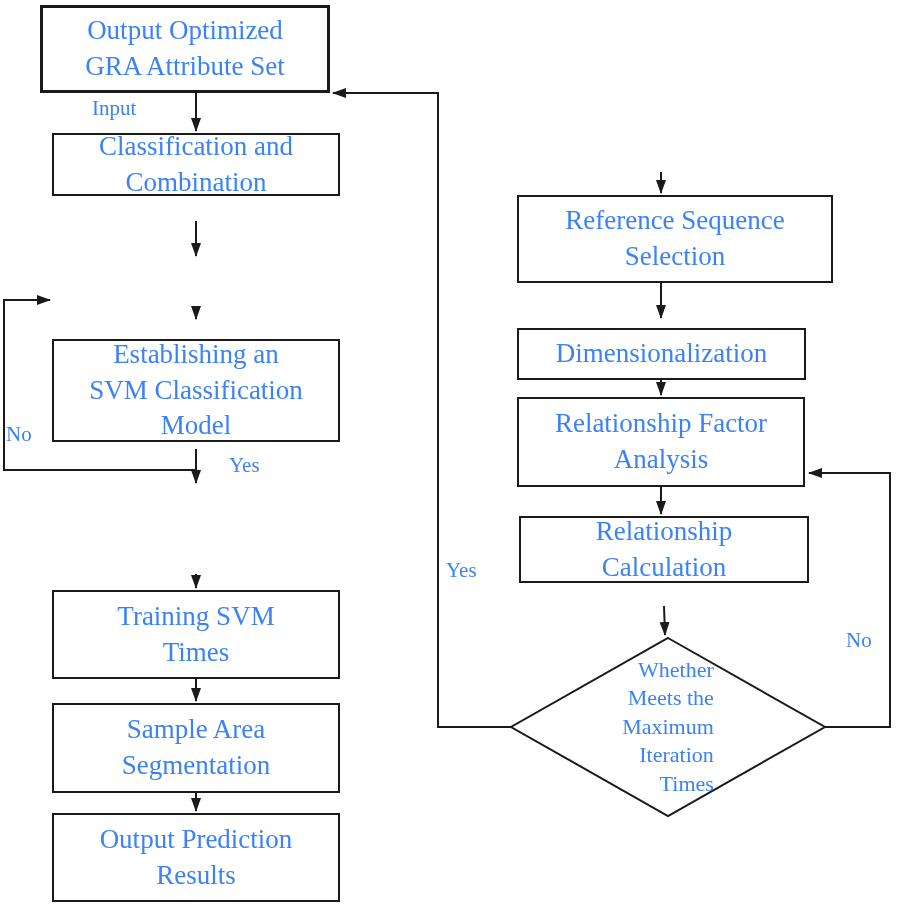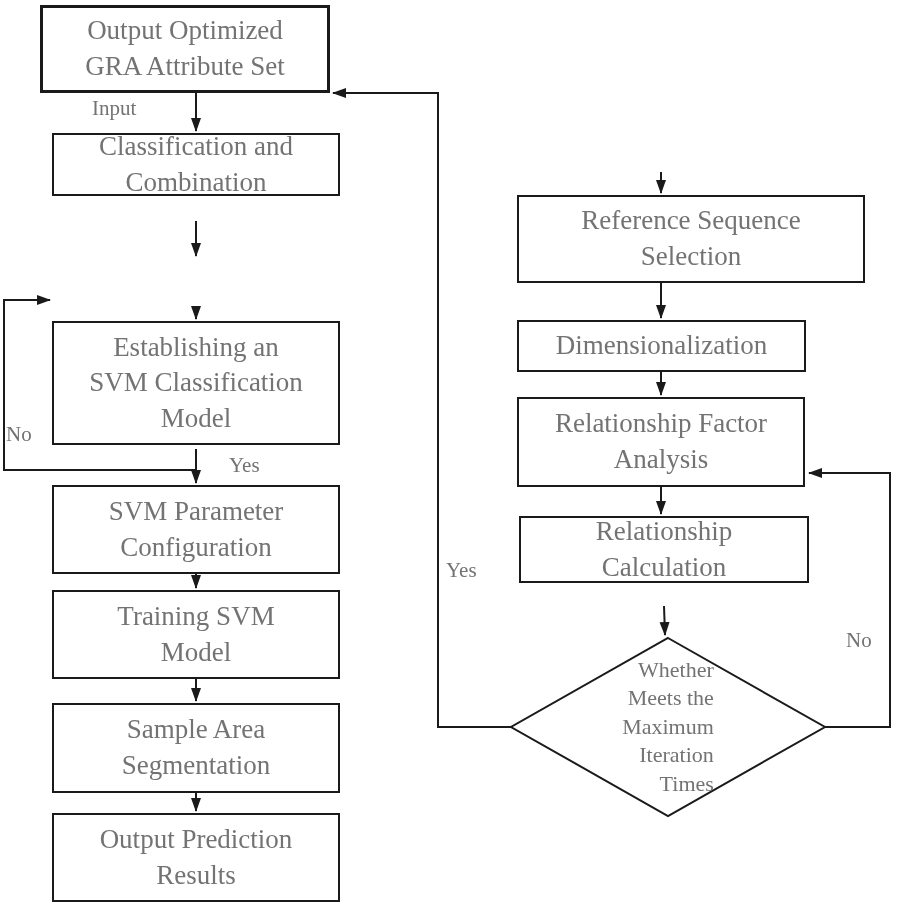--- a/index.html
+++ b/index.html
@@ -1,18 +1,18 @@
 <!DOCTYPE html>
 <html><head>
 <meta charset="utf-8">
 <style>
   html,body{margin:0;padding:0;background:#ffffff;}
   .canvas{
     position:relative;width:900px;height:908px;background:#ffffff;overflow:hidden;
-    font-family:"Liberation Serif","DejaVu Serif",serif;color:#737373;
+    font-family:"Liberation Serif","DejaVu Serif",serif;color:#3b82f6;
   }
   .wires{position:absolute;left:0;top:0;}
   .node{
     position:absolute;box-sizing:border-box;background:#ffffff;
     border:2px solid #1a1a1a;display:flex;align-items:center;justify-content:center;
     text-align:center;white-space:pre-line;font-size:27px;line-height:1.32;
   }
   .node.thick{border-width:3px;}
   .decision-label{
     position:absolute;display:flex;align-items:center;justify-content:center;
@@ -55,41 +55,39 @@
     <polygon points="668,638 825,727 668,816 511,727" fill="#ffffff" stroke="#1a1a1a" stroke-width="2"></polygon>
   </svg>
 
   <div class="node thick" style="left:40px;top:5px;width:290px;height:88px">Output Optimized
 GRA Attribute Set</div>
 
   <div class="node" style="left:52px;top:133px;width:288px;height:63px">Classification and
 Combination</div>
 
 
-  <div class="node" style="left:52px;top:321px;width:288px;height:124px">Establishing an
+  <div class="node" style="left:52px;top:339px;width:288px;height:103px">Establishing an
 SVM Classification
 Model</div>
 
-  <div class="node" style="left:52px;top:485px;width:288px;height:89px">SVM Parameter
-Configuration</div>
 
   <div class="node" style="left:52px;top:590px;width:288px;height:89px">Training SVM
-Model</div>
+Times</div>
 
   <div class="node" style="left:52px;top:703px;width:288px;height:90px">Sample Area
 Segmentation</div>
 
   <div class="node" style="left:52px;top:813px;width:288px;height:89px">Output Prediction
 Results</div>
 
 
-  <div class="node" style="left:517px;top:195px;width:348px;height:88px">Reference Sequence
+  <div class="node" style="left:517px;top:195px;width:316px;height:88px">Reference Sequence
 Selection</div>
 
-  <div class="node" style="left:517px;top:320px;width:289px;height:52px">Dimensionalization</div>
+  <div class="node" style="left:517px;top:328px;width:289px;height:52px">Dimensionalization</div>
 
   <div class="node" style="left:517px;top:397px;width:288px;height:90px">Relationship Factor
 Analysis</div>
 
   <div class="node" style="left:519px;top:516px;width:290px;height:67px">Relationship
 Calculation</div>
 
   <div class="decision-label" style="left:578px;top:650px;width:180px;height:154px">Whether
 Meets the
 Maximum

